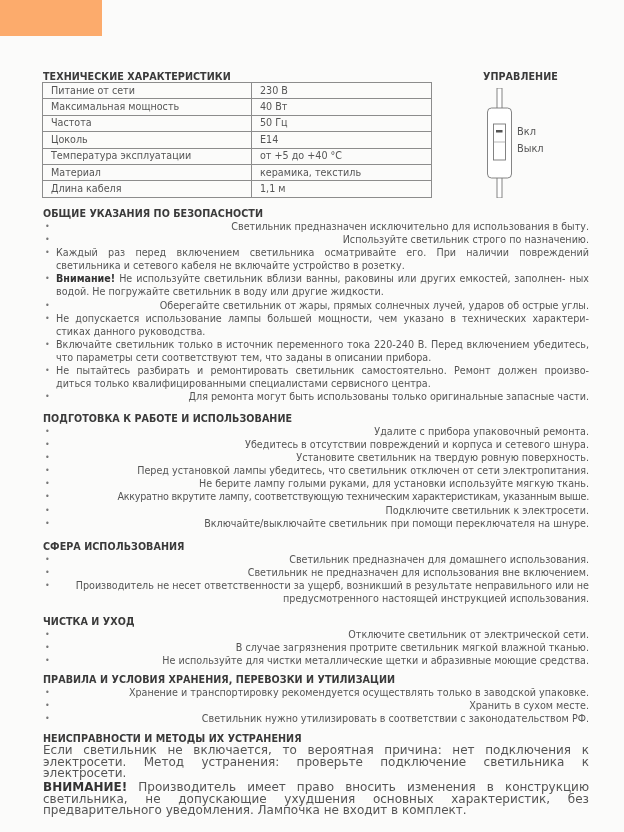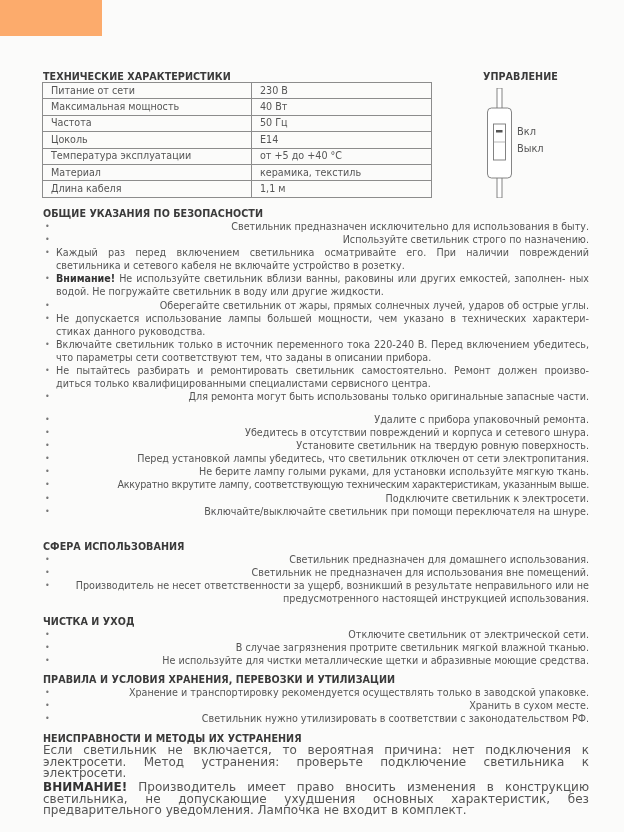--- a/index.html
+++ b/index.html
@@ -112,37 +112,38 @@
     <li><span class="strong">Внимание!</span> <span>Не используйте светильник вблизи ванны, раковины или других емкостей, заполнен- ных водой. Не погружайте светильник в воду или другие жидкости.</span></li>
     <li class="nj">Оберегайте светильник от жары, прямых солнечных лучей, ударов об острые углы.</li>
     <li>Не допускается использование лампы большей мощности, чем указано в технических характери- стиках данного руководства.</li>
     <li>Включайте светильник только в источник переменного тока 220-240 В. Перед включением убедитесь, что параметры сети соответствуют тем, что заданы в описании прибора.</li>
     <li>Не пытайтесь разбирать и ремонтировать светильник самостоятельно. Ремонт должен произво- диться только квалифицированными специалистами сервисного центра.</li>
     <li class="nj">Для ремонта могут быть использованы только оригинальные запасные части.</li>
   </ul>
 </div>
 
 <div class="section" style="top:413px;">
+  <div class="h">ПОДГОТОВКА К РАБОТЕ И ИСПОЛЬЗОВАНИЕ</div>
   <ul class="b">
     <li class="nj">Удалите с прибора упаковочный ремонта.</li>
     <li class="nj">Убедитесь в отсутствии повреждений и корпуса и сетевого шнура.</li>
     <li class="nj">Установите светильник на твердую ровную поверхность.</li>
     <li class="nj">Перед установкой лампы убедитесь, что светильник отключен от сети электропитания.</li>
     <li class="nj">Не берите лампу голыми руками, для установки используйте мягкую ткань.</li>
     <li class="nj" style="letter-spacing:-0.25px;">Аккуратно вкрутите лампу, соответствующую техническим характеристикам, указанным выше.</li>
     <li class="nj">Подключите светильник к электросети.</li>
     <li class="nj">Включайте/выключайте светильник при помощи переключателя на шнуре.</li>
   </ul>
 </div>
 
 <div class="section" style="top:541px;">
   <div class="h">СФЕРА ИСПОЛЬЗОВАНИЯ</div>
   <ul class="b">
     <li class="nj">Светильник предназначен для домашнего использования.</li>
-    <li class="nj">Светильник не предназначен для использования вне помещений.</li>
+    <li class="nj">Светильник не предназначен для использования вне включением.</li>
     <li class="nj">Производитель не несет ответственности за ущерб, возникший в результате неправильного или не предусмотренного настоящей инструкцией использования.</li>
   </ul>
 </div>
 
 <div class="section" style="top:616px;">
   <div class="h">ЧИСТКА И УХОД</div>
   <ul class="b">
     <li class="nj">Отключите светильник от электрической сети.</li>
     <li class="nj">В случае загрязнения протрите светильник мягкой влажной тканью.</li>
     <li class="nj">Не используйте для чистки металлические щетки и абразивные моющие средства.</li>

